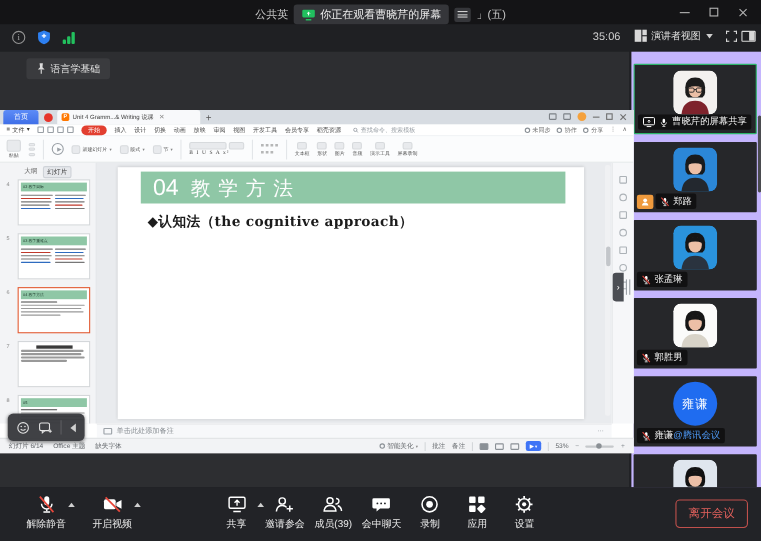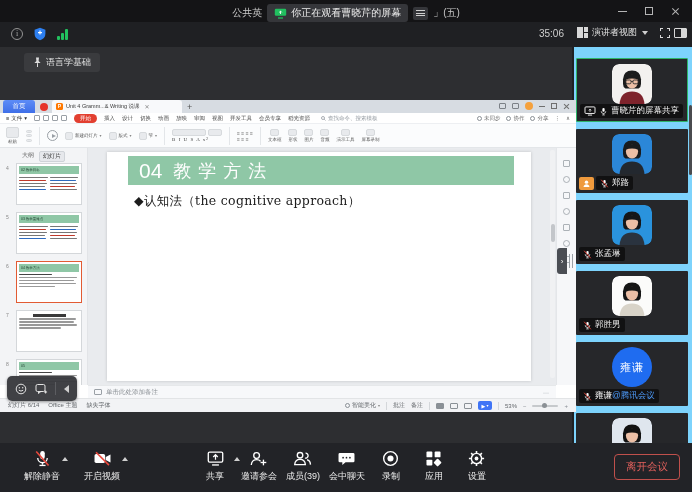--- a/index.html
+++ b/index.html
@@ -121,21 +121,21 @@
   .th-title{height:2.5px;background:#3a3a3a;margin:3px auto 1px;width:55%}
 
   .wcanvas{flex:1;background:#e9ebee;position:relative;overflow:hidden}
   .slide{position:absolute;left:19px;top:4px;width:424px;height:229px;background:#fff;
          box-shadow:0 0 3px rgba(0,0,0,.18)}
   .banner{margin:4px 17px 0 21px;height:29px;background:#8fc7a6;display:flex;align-items:center;
           padding-left:11px;gap:11px}
   .banner .no{font-size:21px;color:#fff}
   .banner .bt{font-size:18px;color:#fdfdfd;font-family:"DejaVu Serif","Liberation Serif",serif;letter-spacing:7px}
   .sbody{padding:8px 26px 0 27px;font-family:"DejaVu Serif","Liberation Serif",serif;color:#1c1c1c}
-  .shead{font-size:12.5px;font-weight:400;margin-bottom:5px;letter-spacing:.3px}
+  .shead{font-size:12.5px;font-weight:700;margin-bottom:5px;letter-spacing:.3px}
   .sp{font-size:9.5px;line-height:1.58;text-indent:2em;text-align:justify}
   .vscroll{position:absolute;right:1px;top:2px;width:5px;height:96%;background:#f0f1f3;border-radius:2px}
   .vthumb{position:absolute;left:0.5px;top:74px;width:4px;height:18px;background:#c3c6ca;border-radius:2px}
 
   .wrail{width:20px;background:#f6f7f9;border-left:1px solid #e4e6e9;position:relative;
          display:flex;flex-direction:column;align-items:center;padding-top:12px;gap:9px}
   .rail-ic{width:7px;height:7px;border:1px solid #9aa0a6;border-radius:1px;opacity:.8}
   .rail-ic.round{border-radius:50%}
   .rail-tab{position:absolute;left:0;top:100px;width:10px;height:26px;background:#4b4e54;color:#fff;
             border-radius:3px 0 0 3px;font-size:8px;display:flex;align-items:center;justify-content:center}
@@ -162,21 +162,21 @@
 
   
   .floatbar{position:absolute;left:7px;top:376px;width:70px;height:25px;background:rgba(56,57,61,.96);
             border-radius:5px;display:flex;align-items:center;justify-content:space-evenly;z-index:5;
             box-shadow:0 1px 3px rgba(0,0,0,.4)}
   .fb-sep{width:1px;height:13px;background:#5c5d61}
   .fb-collapse{width:0;height:0;border-top:4px solid transparent;border-bottom:4px solid transparent;
                border-right:5px solid #cfcfcf}
 
   
-  .sidebar{position:absolute;left:574px;top:47px;width:118px;height:396px;background:#7dd3fc;
+  .sidebar{position:absolute;left:574px;top:47px;width:118px;height:396px;background:#c4b5fd;
            overflow:hidden;padding:11px 0 0 2px}
   .tile{position:relative;width:112px;height:64px;background:#26272a;margin-bottom:7px;border-radius:1px}
   .tile.active{border:1px solid #2db56a}
   .av-wrap{position:absolute;left:50%;top:5px;transform:translateX(-50%)}
   .av{width:40px;height:40px;display:block;border-radius:7px}
   .av-circle{width:40px;height:40px;border-radius:50%;color:#fff;font-size:11px;display:flex;
              align-items:center;justify-content:center;letter-spacing:1px}
   .tile-label{position:absolute;left:3px;bottom:3px;display:flex;align-items:center;gap:2px;max-width:106px}
   .pill{display:flex;align-items:center;gap:3px;background:rgba(10,10,10,.72);border-radius:2px;
         padding:1px 4px;color:#f2f2f2;font-size:8.5px;white-space:nowrap;overflow:hidden}

